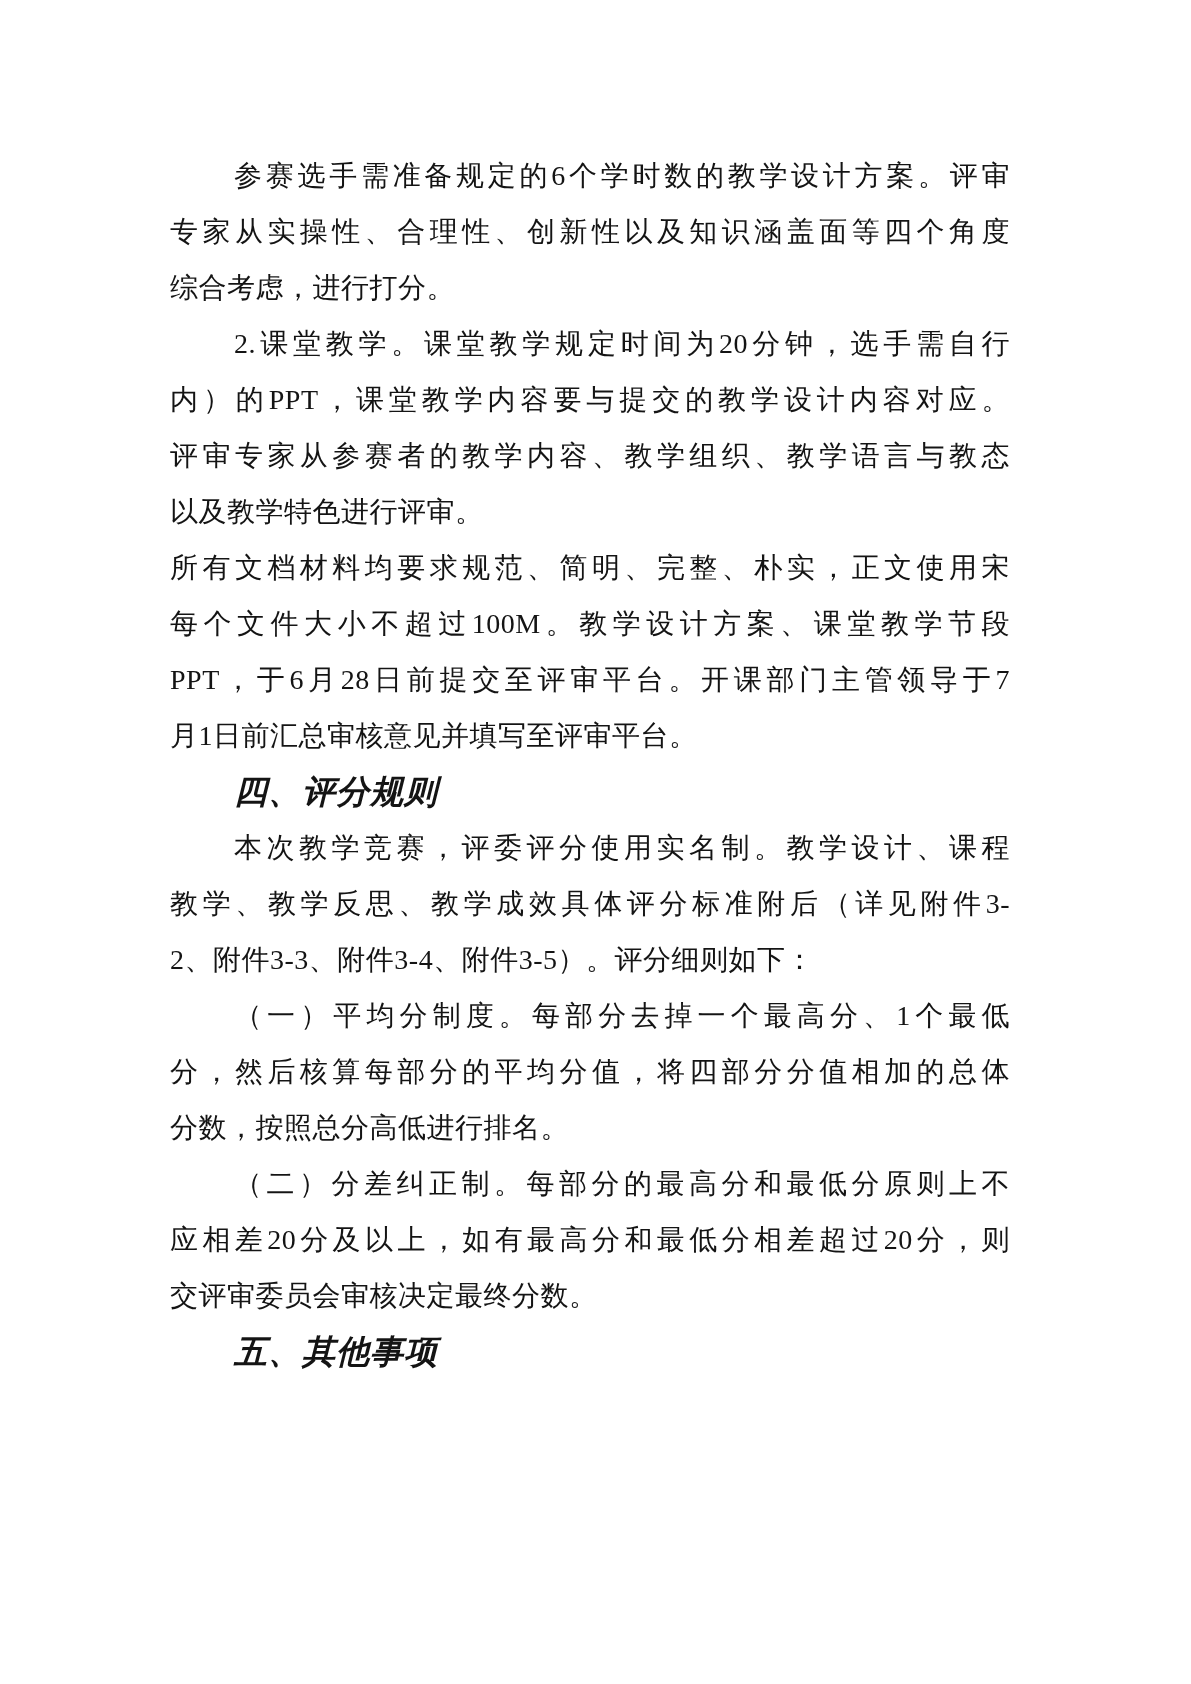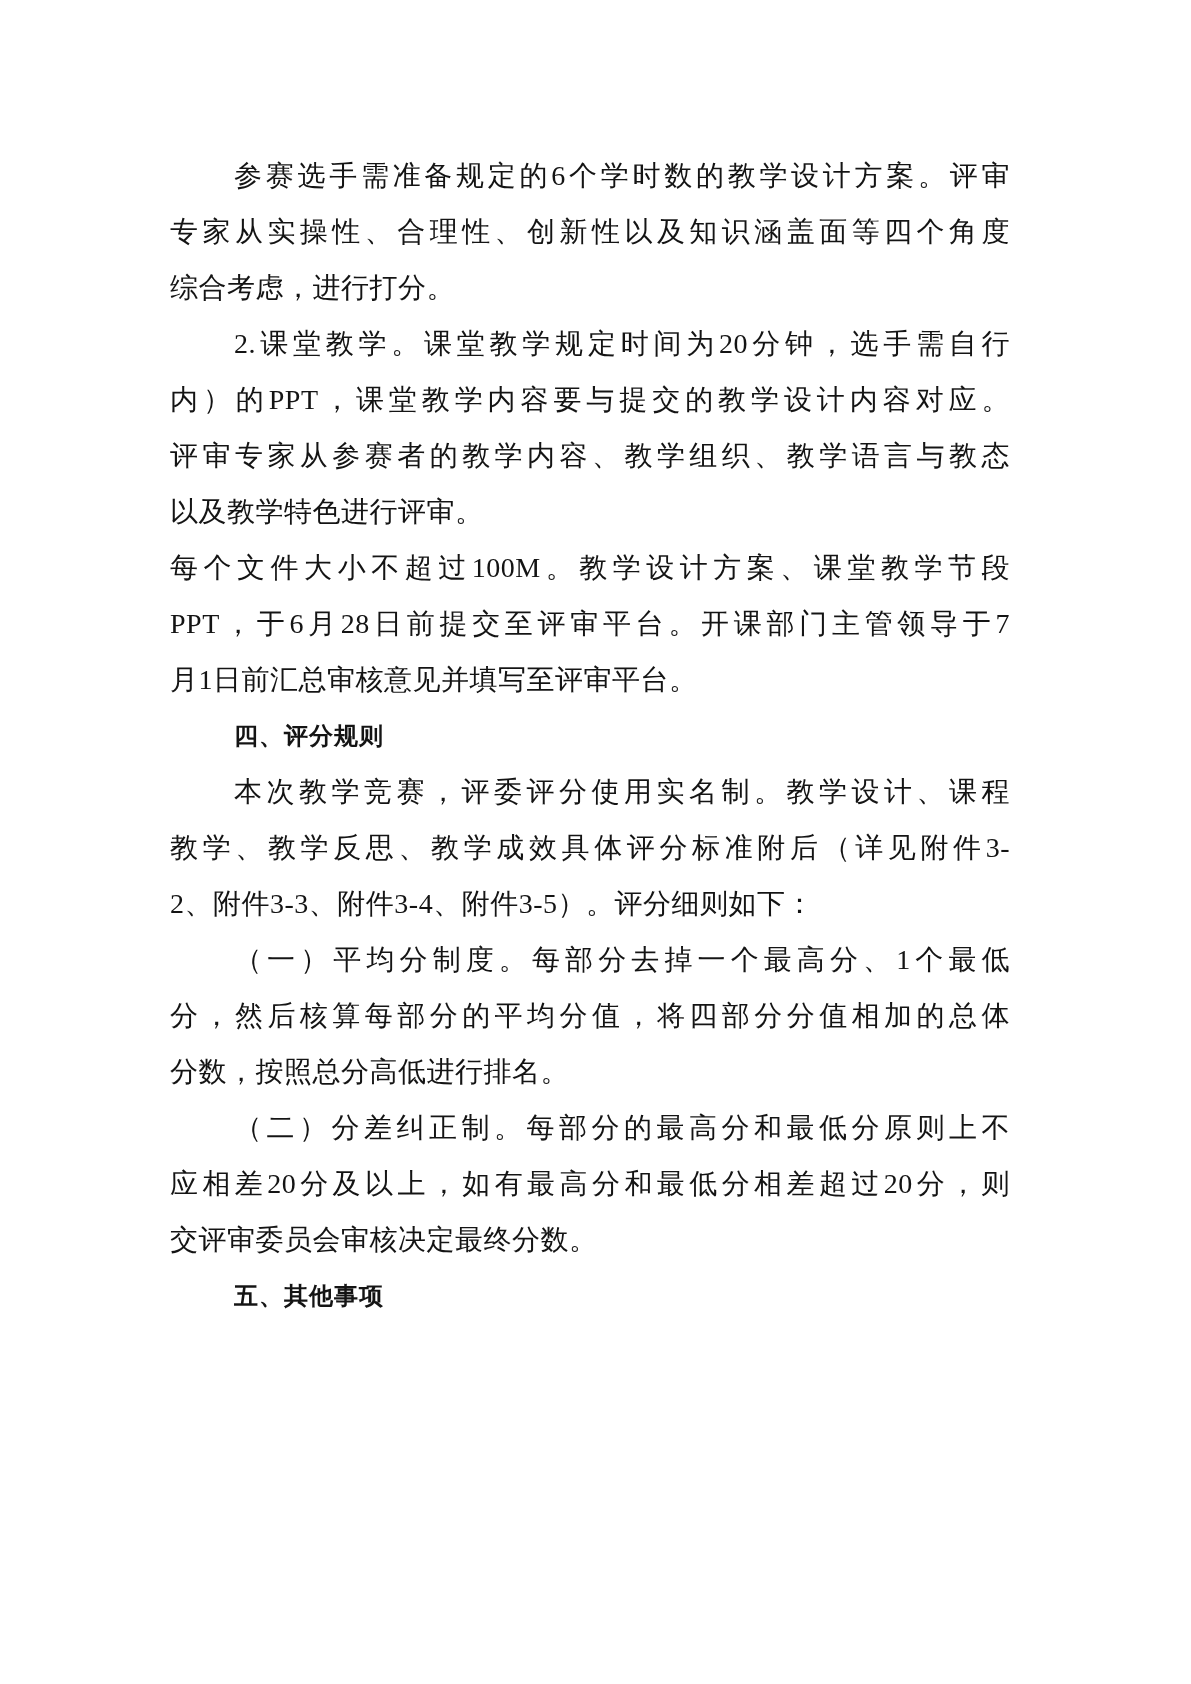--- a/index.html
+++ b/index.html
@@ -32,42 +32,44 @@
   }
   .ln span { display: inline; }
   .ind { text-indent: 64px; }
   .end {
     text-align: right;
     text-align-last: left;
   }
   .hd {
     font-family: "Liberation Sans", "DejaVu Sans", sans-serif;
     font-weight: 700;
-    font-size: 24px;
+    font-size: 33px;
     text-align: left;
     text-align-last: left;
     letter-spacing: 1px;
+    font-style: italic;
   }
   .b { font-weight: 400; }
   .bk { font-weight: 400; }
 </style>
 </head>
 <body>
 
 <div class="doc">
 
   <div class="ln ind"><span>参赛选手需准备规定的6个学时数的教学设计方案。评审</span></div>
   <div class="ln"><span>专家从实操性、合理性、创新性以及知识涵盖面等四个角度</span></div>
   <div class="ln end"><span>综合考虑，进行打分。</span></div>
 
   <div class="ln ind"><span class="b">2.课堂教学。</span><span>课堂教学规定时间为20分钟，选手需自行</span></div>
   <div class="ln"><span>内）的PPT，课堂教学内容要与提交的教学设计内容对应。</span></div>
   <div class="ln"><span>评审专家从参赛者的教学内容、教学组织、教学语言与教态</span></div>
   <div class="ln end"><span>以及教学特色进行评审。</span></div>
 
+  <div class="ln"><span>所有文档材料均要求规范、简明、完整、朴实，正文使用宋</span></div>
   <div class="ln"><span>每个文件大小不超过100M。教学设计方案、课堂教学节段</span></div>
   <div class="ln"><span>PPT，于6月28日前提交至评审平台。开课部门主管领导于7</span></div>
   <div class="ln end"><span>月1日前汇总审核意见并填写至评审平台。</span></div>
 
   <div class="ln hd ind"><span>四、评分规则</span></div>
 
   <div class="ln ind"><span>本次教学竞赛，评委评分使用实名制。教学设计、课程</span></div>
   <div class="ln"><span>教学、教学反思、教学成效具体评分标准附后（详见附件3-</span></div>
   <div class="ln end"><span>2、附件3-3、附件3-4、附件3-5）。评分细则如下：</span></div>
 

